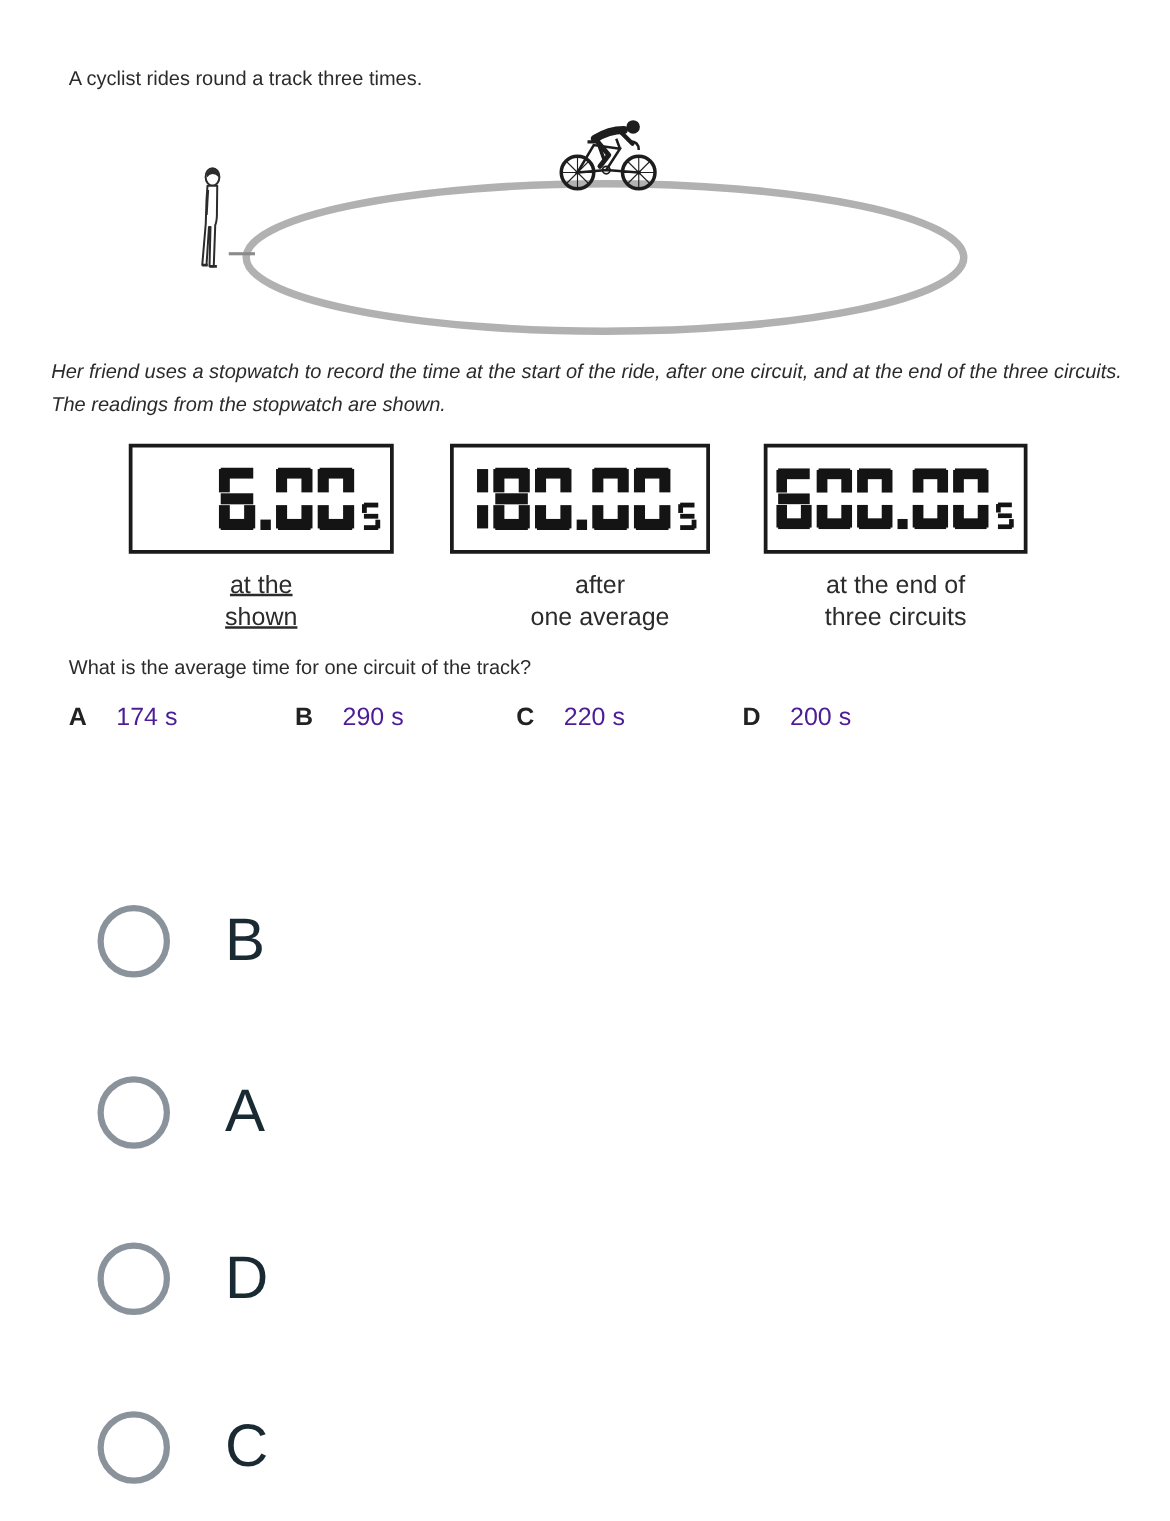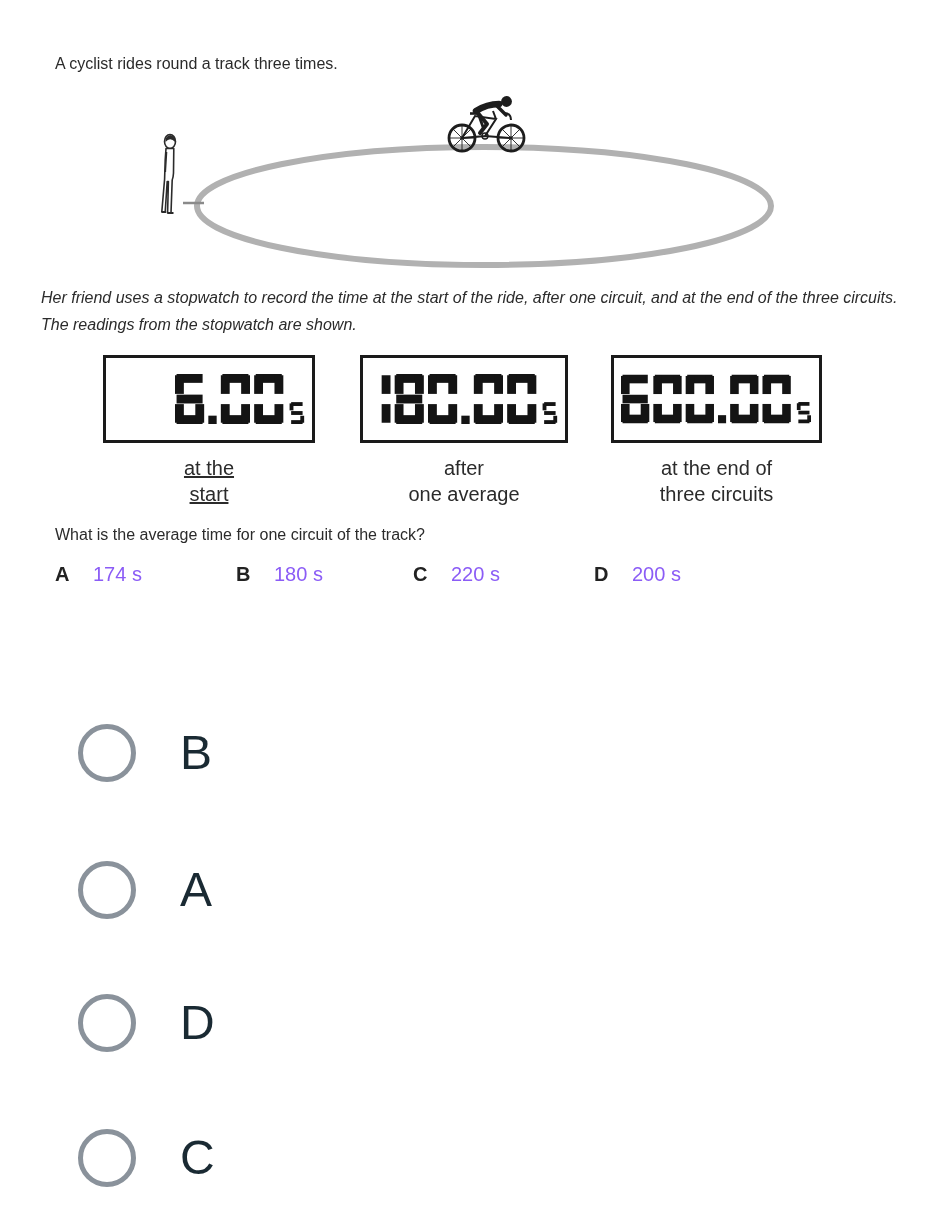--- a/index.html
+++ b/index.html
@@ -26,26 +26,26 @@
   }
   .sw-box svg{height:50px;max-width:100%;display:block;}
   .sw-box-1{left:103px;width:212px;}
   .sw-box-2{left:360px;width:208px;}
   .sw-box-3{left:611px;width:211px;}
   .sw-caption{
     top:455px;text-align:center;
     font-size:20px;line-height:26px;color:#2b2b2b;
   }
   .sw-caption-1{left:103px;width:212px;text-decoration:underline;}
-  .sw-caption-2{left:360px;width:208px;}
+  .sw-caption-2{left:376px;width:208px;}
   .sw-caption-3{left:611px;width:211px;}
   .question{left:55px;top:521px;}
   .choice{top:563px;display:flex;align-items:baseline;font-size:20px;}
   .choice .letter{font-weight:bold;color:#222222;width:20px;margin-right:18px;}
-  .choice .value{color:#8b5cf6;white-space:nowrap;}
+  .choice .value{color:#4c1d95;white-space:nowrap;}
   .choice-a{left:55px;}
   .choice-b{left:236px;}
   .choice-c{left:413px;}
   .choice-d{left:594px;}
   .answer-row{
     left:78px;height:58px;
     display:flex;align-items:center;
     cursor:pointer;
   }
   .radio{
@@ -222,40 +222,40 @@
           <rect x="175.5" y="35.6" width="11.0" height="3.7"></rect>
           <rect x="175.5" y="44.3" width="11.0" height="3.7"></rect>
           <rect x="174.0" y="28.2" width="3.7" height="6.7"></rect>
           <rect x="184.3" y="40.1" width="3.7" height="6.7"></rect>
         </svg>
       </div>
   </div>
 
   <div class="abs sw-caption sw-caption-1">
     <div>at the</div>
-    <div>start</div>
+    <div>shown</div>
   </div>
   <div class="abs sw-caption sw-caption-2">
     <div>after</div>
     <div>one average</div>
   </div>
   <div class="abs body-text question">What is the average time for one circuit of the track?</div>
 
   <div class="abs sw-caption sw-caption-3">
     <div>at the end of</div>
     <div>three circuits</div>
   </div>
 
   <div class="abs choice choice-a">
     <span class="letter">A</span>
     <span class="value">174 s</span>
   </div>
   <div class="abs choice choice-b">
     <span class="letter">B</span>
-    <span class="value">180 s</span>
+    <span class="value">290 s</span>
   </div>
   <div class="abs choice choice-c">
     <span class="letter">C</span>
     <span class="value">220 s</span>
   </div>
   <div class="abs choice choice-d">
     <span class="letter">D</span>
     <span class="value">200 s</span>
   </div>
 

